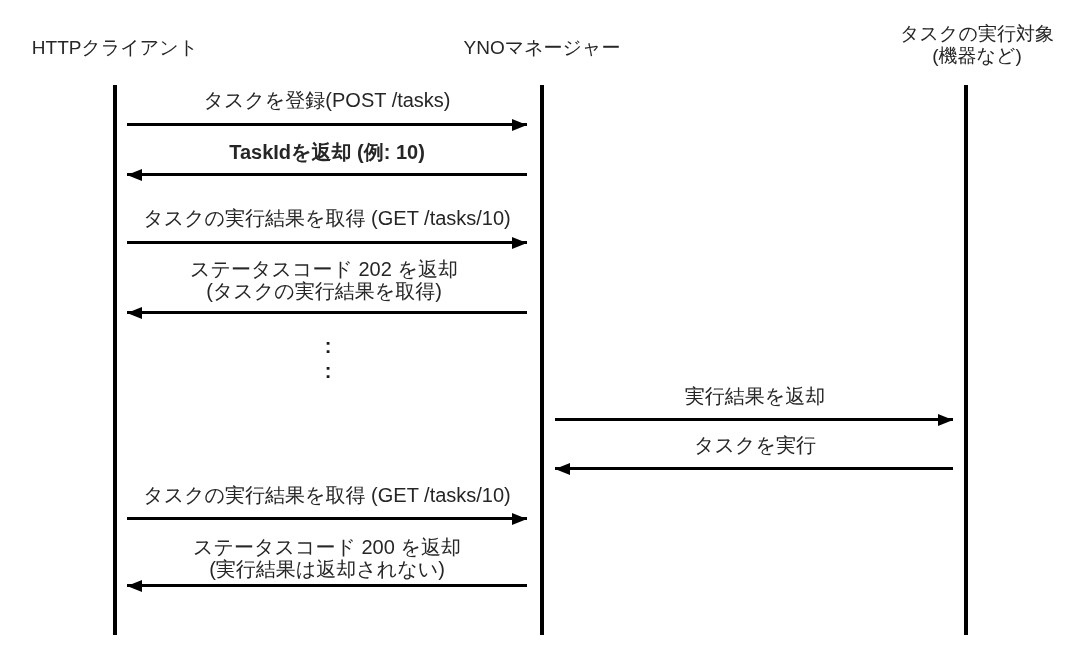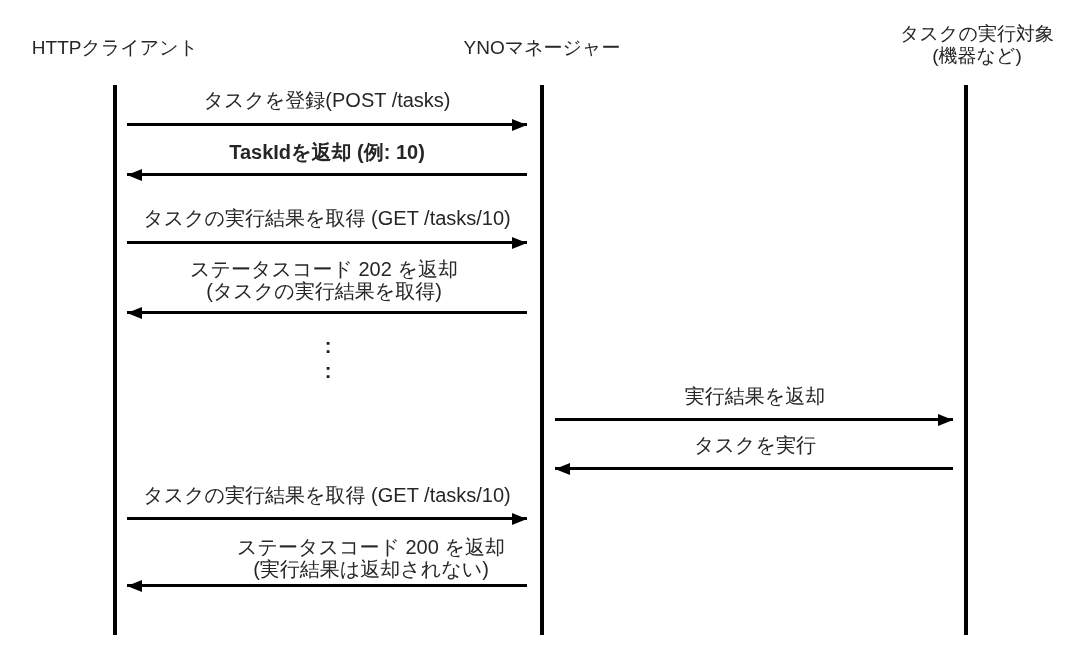--- a/index.html
+++ b/index.html
@@ -118,19 +118,19 @@
 
   <div class="msg-label" style="left:755px; top:385px;">実行結果を返却</div>
   <div class="arrow right" style="left:555px; top:418px; width:398px;"></div>
 
   <div class="msg-label" style="left:755px; top:434px;">タスクを実行</div>
   <div class="arrow left" style="left:555px; top:467px; width:398px;"></div>
 
   <div class="msg-label" style="left:327px; top:484px;">タスクの実行結果を取得 (GET /tasks/10)</div>
   <div class="arrow right" style="left:127px; top:517px; width:400px;"></div>
 
-  <div class="msg-label" style="left:327px; top:536px;margin-left:44px;">
+  <div class="msg-label" style="left:327px; top:536px;">
     <div>ステータスコード 200 を返却</div>
     <div>(実行結果は返却されない)</div>
   </div>
   <div class="arrow left" style="left:127px; top:584px; width:400px;"></div>
 
 </div>
 
 </body></html>

